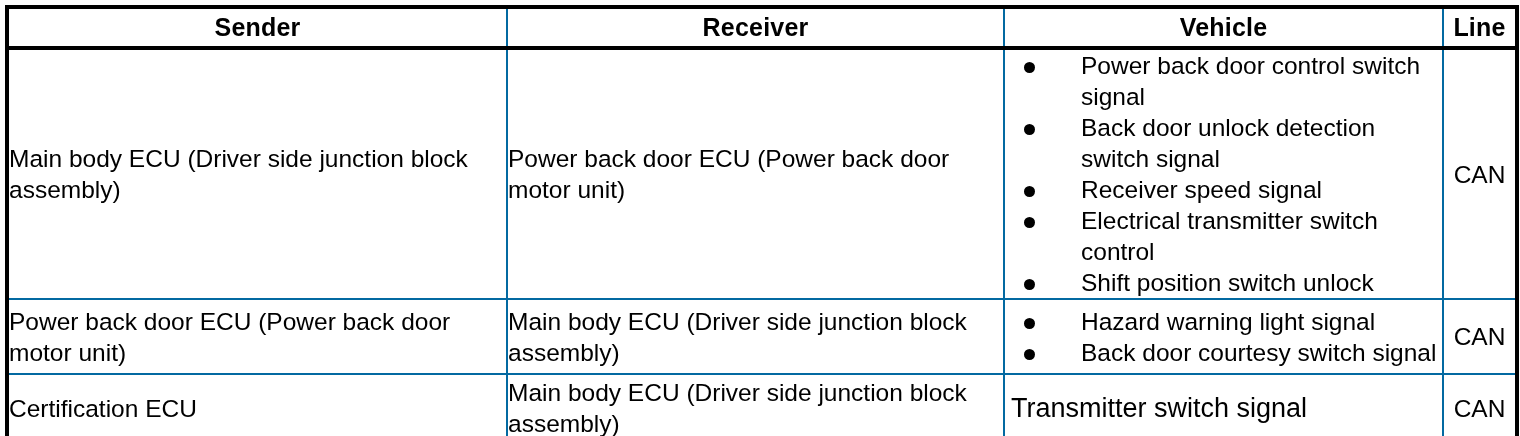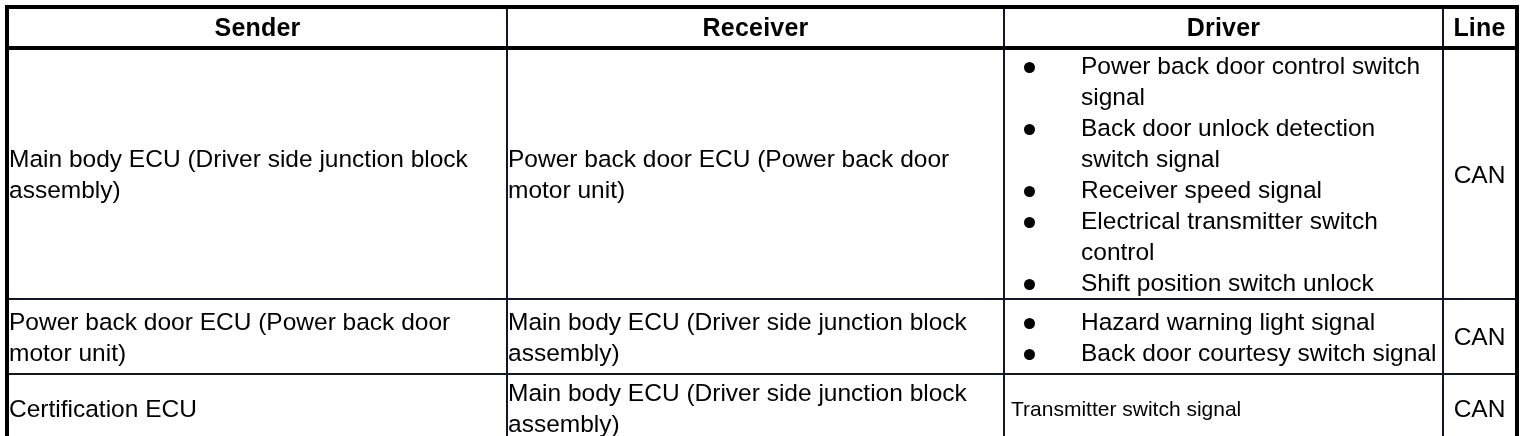--- a/index.html
+++ b/index.html
@@ -35,21 +35,21 @@
     background: #ffffff;
   }
 
   table.comm-table col.c-sender   { width: 500px; }
   table.comm-table col.c-receiver { width: 497px; }
   table.comm-table col.c-signal   { width: 439px; }
   table.comm-table col.c-line     { width: 74px; }
 
   table.comm-table th,
   table.comm-table td {
-    border: 2px solid #0f172a;
+    border: 2px solid #0369a1;
     padding: 0;
     vertical-align: middle;
     box-sizing: border-box;
   }
 
   
   thead tr.header-row th {
     height: 41px;
     text-align: center;
     font-size: 25px;
@@ -101,40 +101,40 @@
     left: 19px;
     top: 12px;
     width: 11px;
     height: 11px;
     background: #000000;
     border-radius: 50%;
     display: block;
   }
   td.cell-signal .plain-signal {
     padding-left: 6px;
-    font-size: 21px;
+    font-size: 27px;
     line-height: 31px;
   }
 </style>
 </head>
 <body>
 
 <div id="table-wrap">
   <table class="comm-table">
     <colgroup>
       <col class="c-sender">
       <col class="c-receiver">
       <col class="c-signal">
       <col class="c-line">
     </colgroup>
     <thead>
       <tr class="header-row">
         <th>Sender</th>
         <th>Receiver</th>
-        <th>Driver</th>
+        <th>Vehicle</th>
         <th>Line</th>
       </tr>
     </thead>
     <tbody>
 
       <tr class="row-tall">
         <td class="cell-text">Main body ECU (Driver side junction block assembly)</td>
         <td class="cell-text">Power back door ECU (Power back door motor unit)</td>
         <td class="cell-signal">
           <ul class="signal-list">

